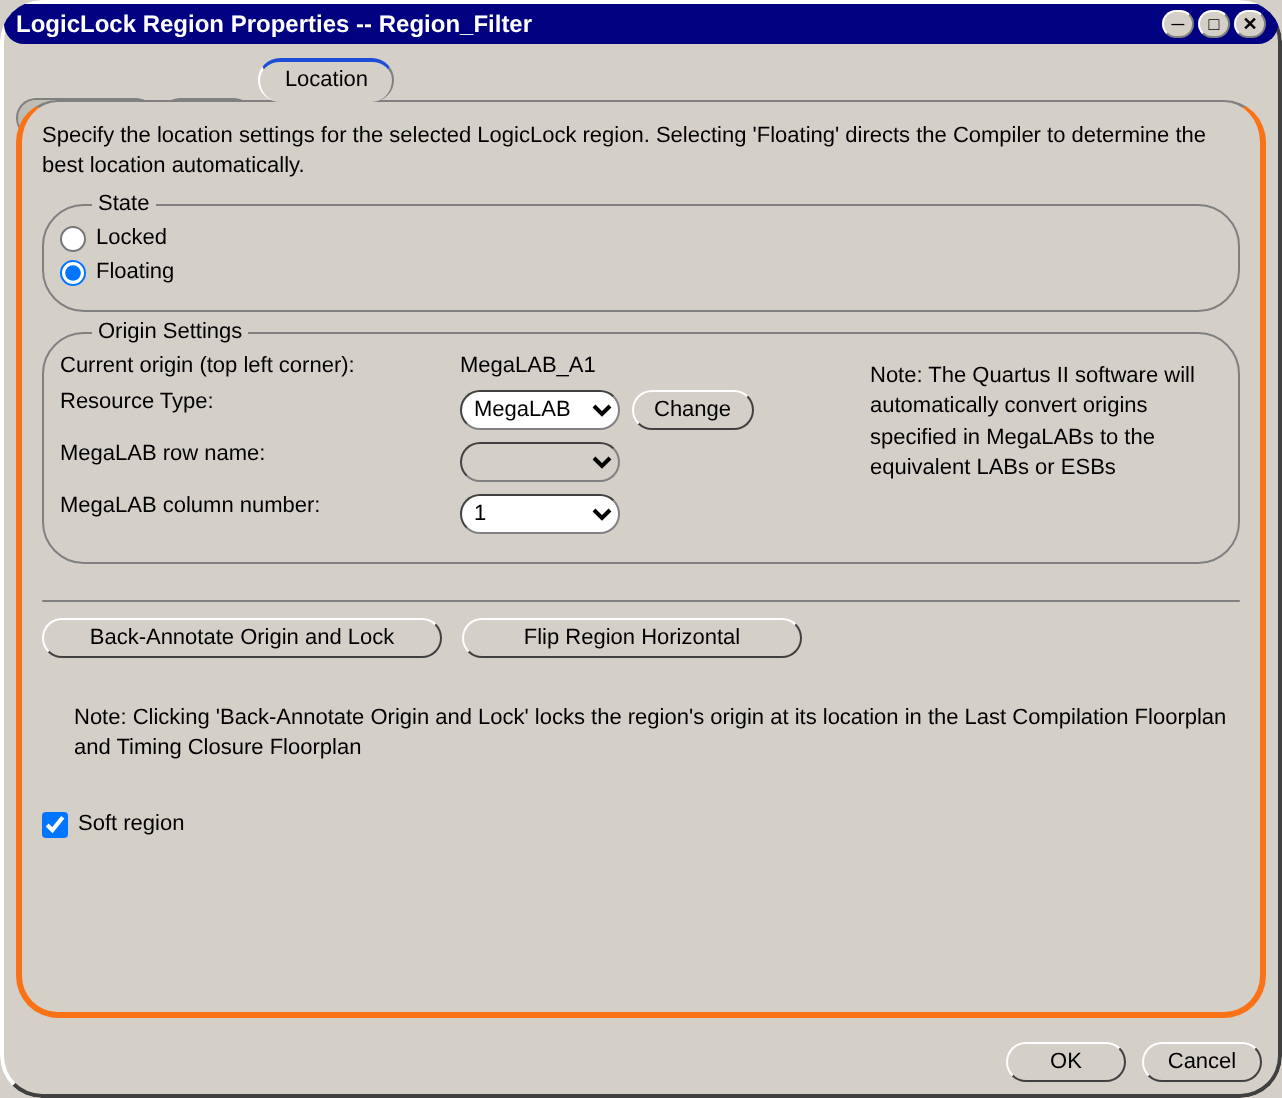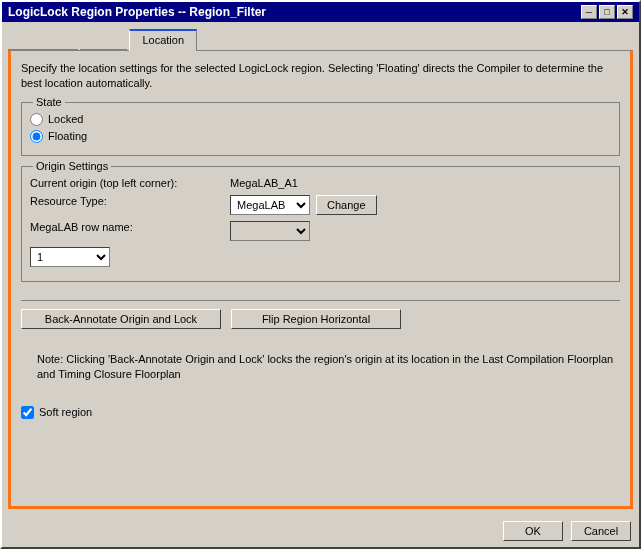--- a/index.html
+++ b/index.html
@@ -1,15 +1,15 @@
 <!DOCTYPE html>
 <html><head>
   <meta charset="utf-8">
   <style>
-    * { box-sizing: border-box; margin: 0; padding: 0; }
+    * { box-sizing: border-box; margin: 0; padding: 0; border-radius: 21px; }
     body {
       font-family: "MS Sans Serif", Arial, sans-serif;
       font-size: 11px;
       background: #d4d0c8;
       width: 641px;
       height: 549px;
       overflow: hidden;
     }
     .window {
       width: 641px;
@@ -103,21 +103,21 @@
     
     .group-box {
       border: 1px solid #808080;
       position: relative;
       padding: 10px 8px 8px;
       margin-bottom: 10px;
     }
     .group-box-title {
       position: absolute;
       top: -7px;
-      left: 11px;
+      left: 24px;
       background: #d4d0c8;
       padding: 0 3px;
       font-size: 11px;
     }
     
     .radio-row {
       display: flex;
       align-items: center;
       margin-bottom: 4px;
     }
@@ -276,25 +276,27 @@
             </div>
 
             <div class="origin-row">
               <span class="origin-label">MegaLAB row name:</span>
               <select style="width:80px;" class="disabled-select">
                 <option></option>
               </select>
             </div>
 
             <div class="origin-row">
+              <span class="origin-label">MegaLAB column number:</span>
               <select style="width:80px;">
                 <option>1</option>
               </select>
             </div>
           </div>
+          <div class="right-note">Note: The Quartus II software will automatically convert origins specified in MegaLABs to the equivalent LABs or ESBs</div>
         </div>
       </div>
 
       <hr class="separator">
 
       <div class="bottom-section">
         <div class="action-buttons-row">
           <button class="win-button" style="min-width:200px;">Back-Annotate Origin and Lock</button>
           <button class="win-button" style="min-width:170px;">Flip Region Horizontal</button>
         </div>

